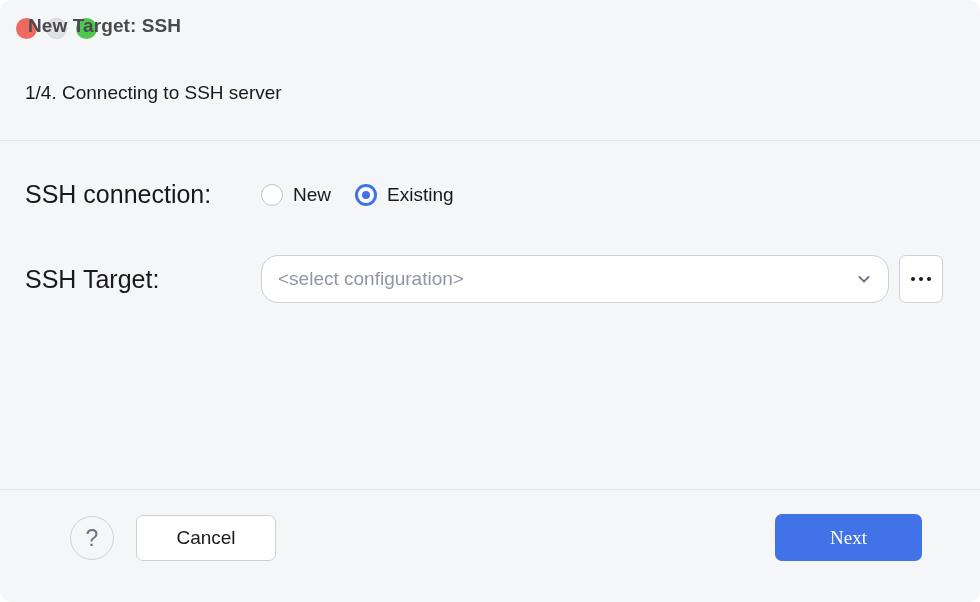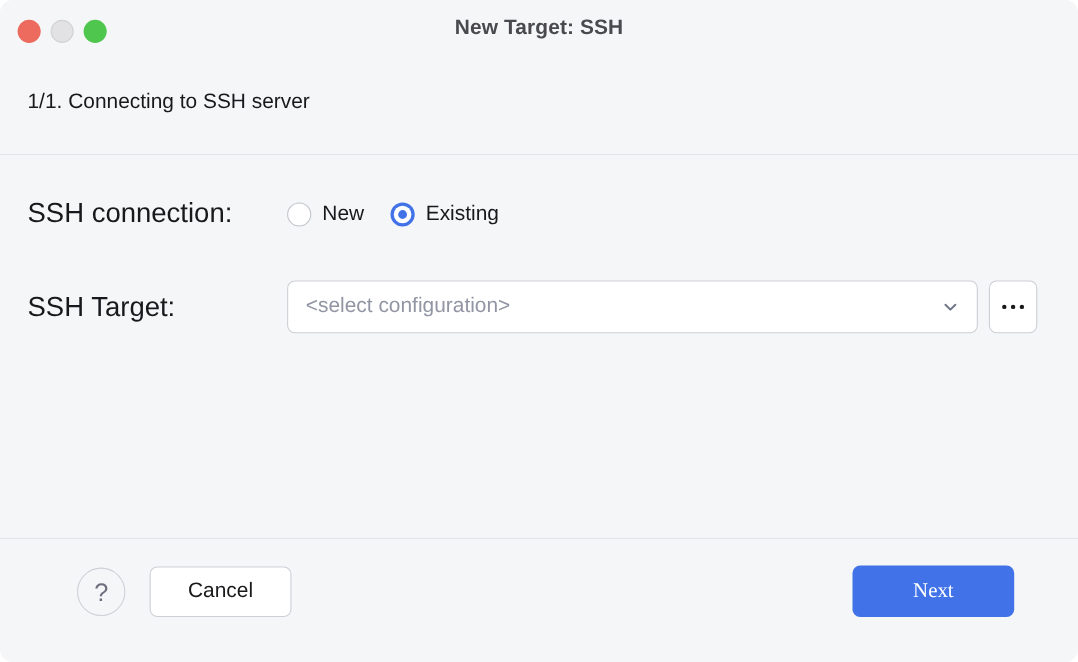--- a/index.html
+++ b/index.html
@@ -47,25 +47,25 @@
   }
   .light.close   { background: #ec6a5e; }
   .light.minimize{ background: #e2e2e4; border: 1px solid #d3d3d6; }
   .light.zoom    { background: #4fc74f; }
 
   .window-title {
     position: absolute;
     left: 0;
     right: 0;
     top: 15px;
-    text-align: center;
     font-size: 19px;
     font-weight: bold;
     color: #4a4a4e;
     letter-spacing: 0.1px;
+    padding-left: 28px;
   }
 
   
   .step-header {
     position: absolute;
     left: 25px;
     top: 82px;
     font-size: 19px;
     color: #19191c;
   }
@@ -161,21 +161,21 @@
     color: #19191c;
   }
 
   
   .dropdown {
     position: relative;
     width: 628px;
     height: 48px;
     background: #ffffff;
     border: 1px solid #cdcfd6;
-    border-radius: 7px;
+    border-radius: 17px;
     box-sizing: border-box;
     display: flex;
     align-items: center;
   }
 
   .dropdown-value {
     font-size: 19px;
     color: #9295a3;
     margin-left: 16px;
   }
@@ -232,21 +232,21 @@
     align-items: center;
     justify-content: center;
     font-size: 23px;
     color: #6e7080;
   }
 
   .cancel-button {
     position: absolute;
     left: 136px;
     top: 515px;
-    width: 129px;
+    width: 140px;
     height: 46px;
     background: #ffffff;
     border: 1px solid #cdcfd6;
     border-radius: 7px;
     box-sizing: border-box;
     display: flex;
     align-items: center;
     justify-content: center;
     font-size: 19px;
     color: #19191c;
@@ -277,21 +277,21 @@
 
   <div class="titlebar">
     <div class="traffic-lights">
       <div class="light close"></div>
       <div class="light minimize"></div>
       <div class="light zoom"></div>
     </div>
     <div class="window-title">New Target: SSH</div>
   </div>
 
-  <div class="step-header">1/1. Connecting to SSH server</div>
+  <div class="step-header">1/4. Connecting to SSH server</div>
 
   <div class="divider top"></div>
 
   <div class="form-body">
 
     <div class="form-row row-connection">
       <div class="field-label">SSH connection:</div>
       <div class="radio-group">
 
         <div class="radio-option">

